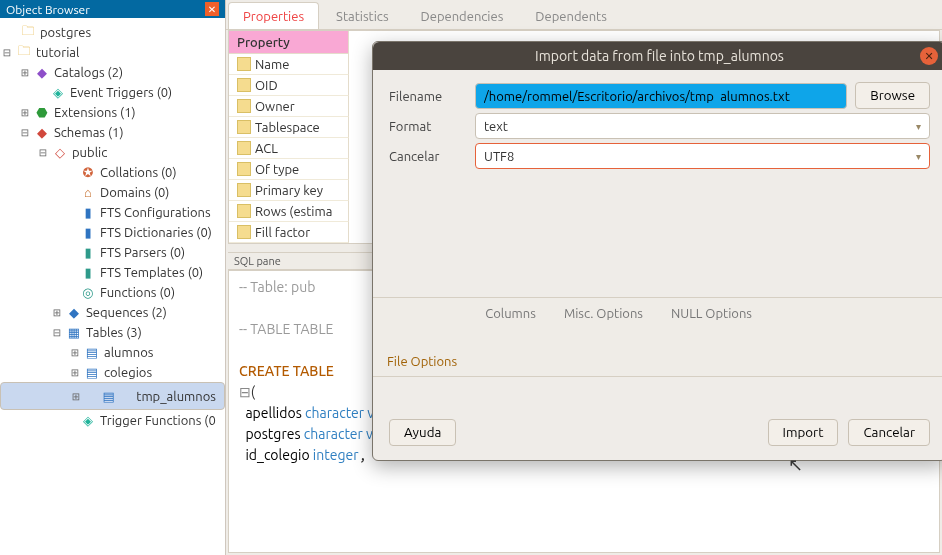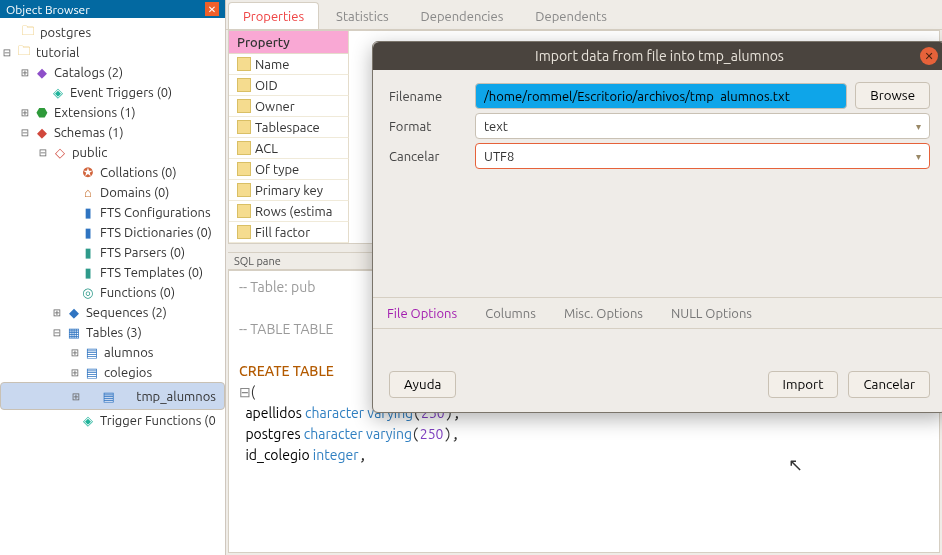--- a/index.html
+++ b/index.html
@@ -40,21 +40,21 @@
   .dlg-body { padding:12px 16px 4px 16px;}
   .frow { display:flex; align-items:center; margin-bottom:4px; gap:8px;}
   .flab { width:78px; color:#444;}
   .txt { flex:1; background:#0ea5e9; border:1px solid #c9c1b4; border-radius:4px; padding:5px 8px; font-size:13px;}
   .sel { flex:1; background:#fff; border:1px solid #c9c1b4; border-radius:4px; padding:5px 8px; display:flex; justify-content:space-between; align-items:center; cursor:pointer;}
   .sel .car{ font-size:10px; color:#986;}
   .sel.focus{ border-color:#e6623a;}
   .btn { background:#f3efe9; border:1px solid #c9c1b4; border-radius:4px; padding:5px 14px; cursor:pointer;}
   .opt-tabs { display:flex; gap:4px; border-top:1px solid #d6cfc3; border-bottom:1px solid #d6cfc3; padding:2px 2px; background:#efece7;}
   .otab { padding:6px 12px; color:#777; cursor:pointer; border-radius:4px;}
-  .otab.active { color:#a21caf; }
+  .otab.active { color:#a16207;margin-top:48px; }
   .dlg-buttons { display:flex; justify-content:space-between; padding:14px 16px;}
   .dlg-buttons .rgroup { display:flex; gap:10px;}
   .cursor { position:absolute; left:788px; top:454px; font-size:18px; pointer-events:none;}
 </style>
 </head>
 <body>
 
 <div class="app">
 
   <div class="left">

